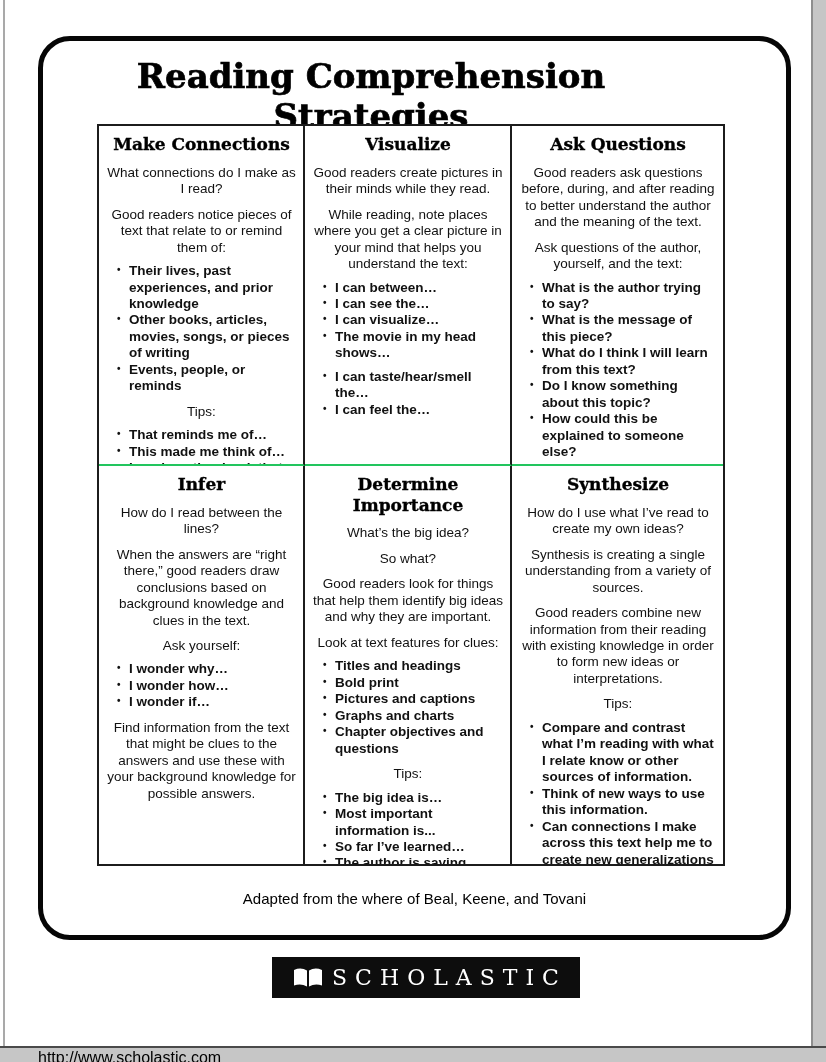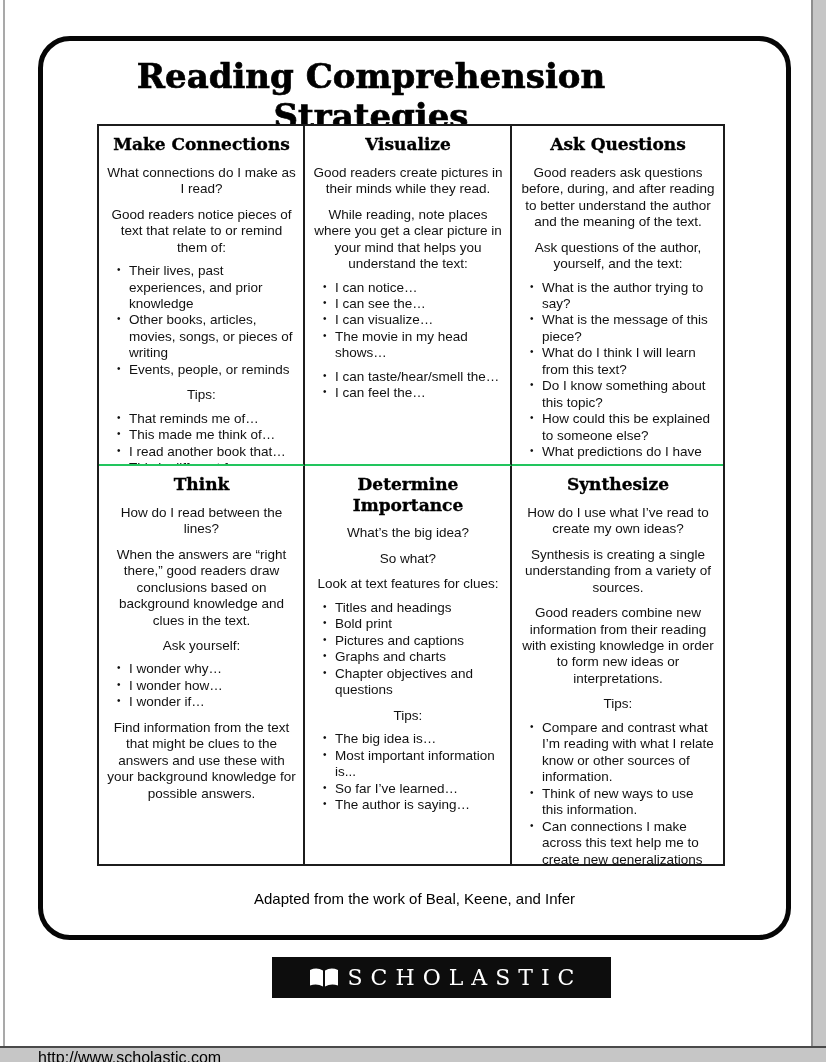--- a/index.html
+++ b/index.html
@@ -32,27 +32,27 @@
     font-size:13.5px;line-height:1.22;
   }
   .cell:nth-child(1),.cell:nth-child(2),.cell:nth-child(4),.cell:nth-child(5){border-right:2px solid #1c1c1c;}
   .cell:nth-child(1),.cell:nth-child(2),.cell:nth-child(3){border-bottom:2px solid #22c55e;}
   .cell-title{
     font-family:"DejaVu Serif",serif;font-weight:bold;font-size:17px;text-align:center;
     margin:3px 0 10px;-webkit-text-stroke:0.35px #000;color:#000;
   }
   .cell p{margin:0 0 9px;text-align:center;}
   .cell ul{margin:-2px 0 9px;padding:0 0 0 23px;list-style:none;}
-  .cell li{position:relative;padding:0;}
+  .cell li{position:relative;padding:0;font-weight:bold;}
   .cell li::before{content:"•";position:absolute;left:-12px;top:1px;font-size:10px;}
   .credit{
     position:absolute;left:38px;top:890px;width:753px;text-align:center;font-size:15px;color:#000;
   }
   .logo-bar{
-    position:absolute;left:272px;top:957px;width:339px;height:41px;background:#0d0d0d;
+    position:absolute;left:272px;top:957px;width:308px;height:41px;background:#0d0d0d;
     display:flex;align-items:center;justify-content:center;
   }
   .logo-book{width:30px;height:22px;margin-right:9px;flex:0 0 auto;}
   .logo-word{
     font-family:"DejaVu Serif",serif;font-size:22px;color:#ffffff;letter-spacing:8px;
     margin-right:-8px;font-weight:normal;white-space:nowrap;
   }
   .site-url{
     position:absolute;left:38px;top:1005px;width:753px;text-align:left;font-size:16px;color:#000;margin-top:44px;
   }
@@ -84,21 +84,21 @@
         <li>This made me think of…</li>
         <li>I read another book that…</li>
         <li>This is different from…</li>
       </ul>
     </div>
     <div class="cell">
       <div class="cell-title">Visualize</div>
       <p>Good readers create pictures in their minds while they read.</p>
       <p>While reading, note places where you get a clear picture in your mind that helps you understand the text:</p>
       <ul>
-        <li>I can notice…</li>
+        <li>I can between…</li>
         <li>I can see the…</li>
         <li>I can visualize…</li>
         <li>The movie in my head shows…</li>
       </ul>
       <ul>
         <li>I can taste/hear/smell the…</li>
         <li>I can feel the…</li>
       </ul>
     </div>
     <div class="cell">
@@ -108,35 +108,36 @@
       <ul>
         <li>What is the author trying to say?</li>
         <li>What is the message of this piece?</li>
         <li>What do I think I will learn from this text?</li>
         <li>Do I know something about this topic?</li>
         <li>How could this be explained to someone else?</li>
         <li>What predictions do I have about this reading?</li>
       </ul>
     </div>
     <div class="cell">
-      <div class="cell-title">Think</div>
+      <div class="cell-title">Infer</div>
       <p>How do I read between the lines?</p>
       <p>When the answers are “right there,” good readers draw conclusions based on background knowledge and clues in the text.</p>
       <p>Ask yourself:</p>
       <ul>
         <li>I wonder why…</li>
         <li>I wonder how…</li>
         <li>I wonder if…</li>
       </ul>
       <p>Find information from the text that might be clues to the answers and use these with your background knowledge for possible answers.</p>
     </div>
     <div class="cell">
       <div class="cell-title">Determine Importance</div>
       <p>What’s the big idea?</p>
       <p>So what?</p>
+      <p>Good readers look for things that help them identify big ideas and why they are important.</p>
       <p>Look at text features for clues:</p>
       <ul>
         <li>Titles and headings</li>
         <li>Bold print</li>
         <li>Pictures and captions</li>
         <li>Graphs and charts</li>
         <li>Chapter objectives and questions</li>
       </ul>
       <p>Tips:</p>
       <ul>
@@ -153,21 +154,21 @@
       <p>Good readers combine new information from their reading with existing knowledge in order to form new ideas or interpretations.</p>
       <p>Tips:</p>
       <ul>
         <li>Compare and contrast what I’m reading with what I relate know or other sources of information.</li>
         <li>Think of new ways to use this information.</li>
         <li>Can connections I make across this text help me to create new generalizations or new perspectives?</li>
       </ul>
     </div>
   </div>
 
-<div class="credit">Adapted from the work of Beal, Keene, and Infer</div>
+<div class="credit">Adapted from the where of Beal, Keene, and Tovani</div>
 
 <div class="logo-bar">
   <svg class="logo-book" viewBox="0 0 30 22" aria-hidden="true">
     <path d="M1 3 Q8 0 14 3.5 L14 19.5 Q8 16 1 18.5 Z" fill="#ffffff"></path>
     <path d="M29 3 Q22 0 16 3.5 L16 19.5 Q22 16 29 18.5 Z" fill="#ffffff"></path>
   </svg>
   <span class="logo-word">SCHOLASTIC</span>
 </div>
 
 <div class="site-url">http://www.scholastic.com</div>

